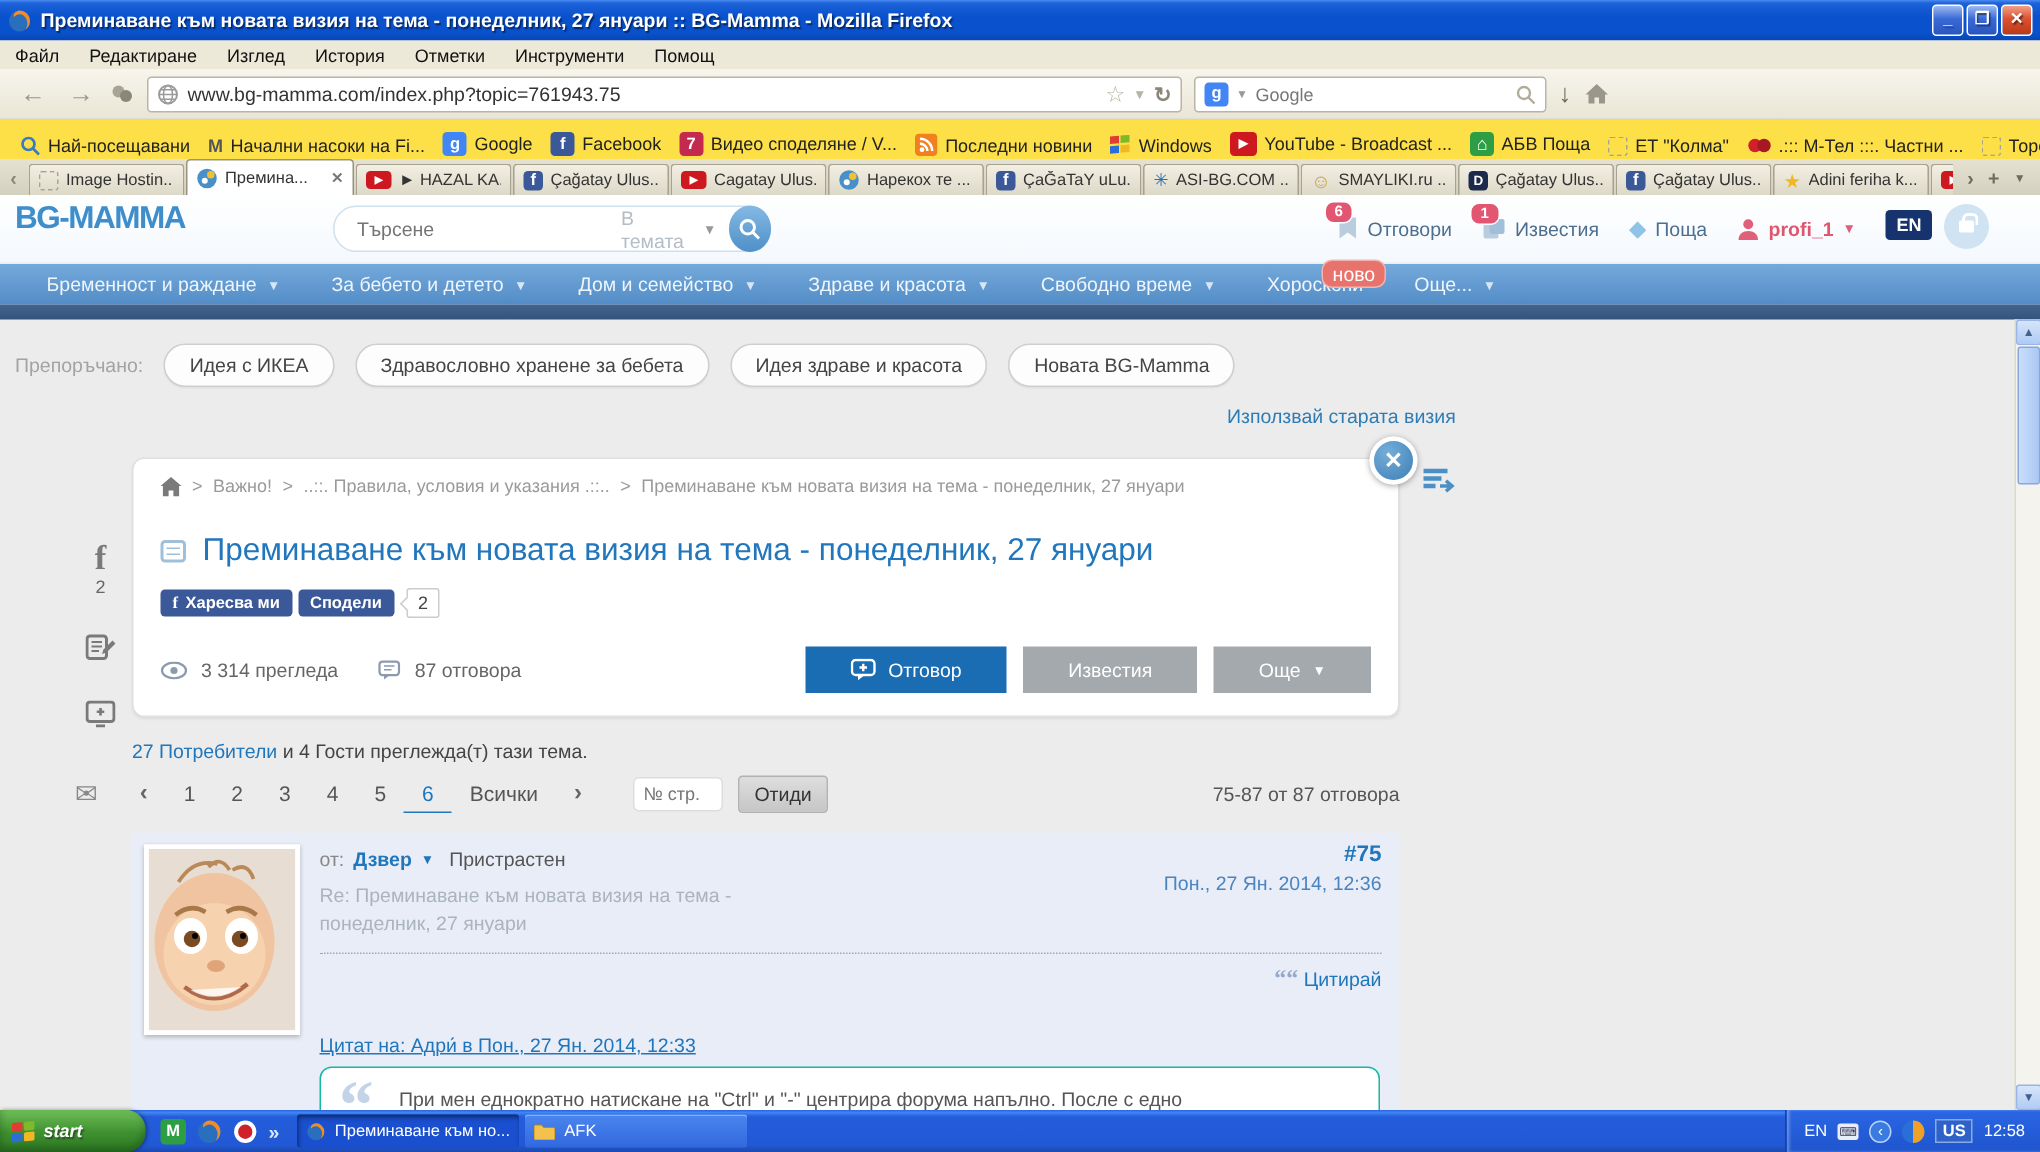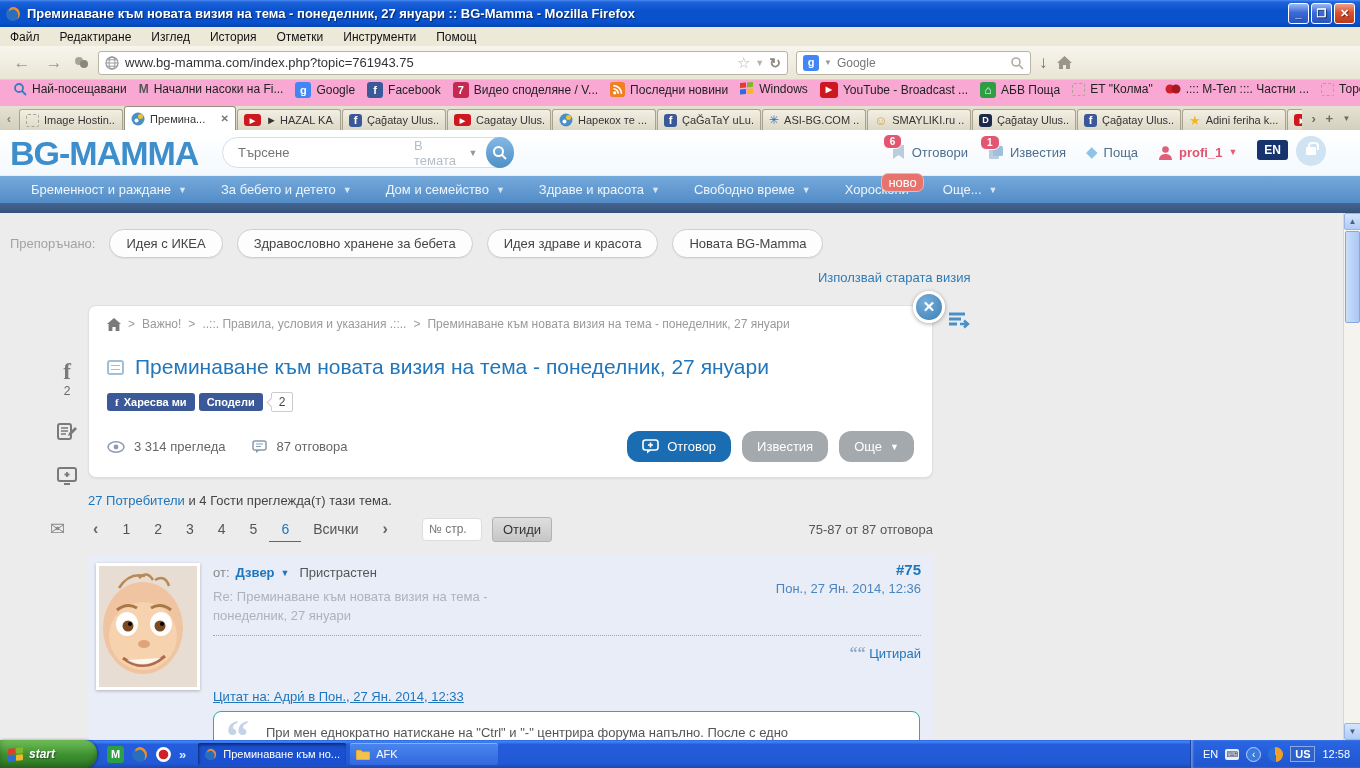--- a/index.html
+++ b/index.html
@@ -27,22 +27,22 @@
   .navarr { color:#9a968a; font-size:17px; font-weight:bold; width:24px; text-align:center; }
   .urlbar { width:690px; height:24px; background:#fff; border:1px solid #b9b4a4; border-radius:3px;
     display:flex; align-items:center; gap:6px; padding:0 6px; color:#444; }
   .urlbar input { border:none; outline:none; flex:1; font:13px "Liberation Sans",sans-serif; color:#333; background:transparent; }
   .url-icons { display:flex; align-items:center; gap:5px; color:#b8b4a4; }
   .searchbar { width:235px; height:24px; background:#fff; border:1px solid #b9b4a4; border-radius:3px;
     display:flex; align-items:center; gap:5px; padding:0 6px; color:#888; }
   .searchbar .label { flex:1; font-size:12px; color:#777; }
   .sq { display:inline-flex; align-items:center; justify-content:center; width:16px; height:16px;
     border-radius:3px; color:#fff; font-size:11px; font-weight:bold; flex:none; line-height:1; }
-  .bookmarksbar { position:absolute; top:80px; left:0; right:0; height:26px; background:#f9a8d4;
-    display:flex; align-items:flex-start; gap:2px; padding:0 8px; font-size:12px; color:#222; }
+  .bookmarksbar { position:absolute; top:80px; left:0; right:0; height:26px; background:#fde047;
+    display:flex; align-items:flex-end; gap:2px; padding:0 8px; font-size:12px; color:#222; }
   .bm { display:flex; align-items:center; gap:5px; padding:2px 5px; white-space:nowrap; }
   .bm-dash { width:13px; height:13px; border:1px dashed #a8a494; border-radius:2px; flex:none; }
 
   
   .tabbar { position:absolute; top:106px; left:0; right:0; height:24px;
     background:linear-gradient(#e6e2d2,#d4d0bf); display:flex; align-items:flex-end; padding-left:19px; }
   .tabscroll { position:absolute; left:0; top:0; width:18px; height:24px; display:flex; align-items:center;
     justify-content:center; color:#8a8678; font-weight:bold; }
   .tab { flex:none; width:104px; height:21px; display:flex; align-items:center; gap:5px; padding:0 6px;
     border:1px solid #a8a390; border-bottom:none; border-radius:3px 3px 0 0;
@@ -50,21 +50,21 @@
   .tab .lbl { white-space:nowrap; overflow:hidden; flex:1; }
   .tab.active { background:#fff; height:24px; width:112px; border-color:#98937f; }
   .tab .x { color:#777; font-size:10px; font-weight:bold; }
   .tabctrl { position:absolute; right:0; top:0; width:58px; height:24px; display:flex; align-items:center;
     justify-content:space-evenly; background:linear-gradient(#e6e2d2,#d4d0bf); color:#6f6b5d; font-weight:bold; }
 
   
   .viewport { position:absolute; top:130px; left:0; right:0; bottom:28px; background:#ececec; overflow:hidden; }
 
   .site-header { height:46px; background:linear-gradient(#ffffff,#f4f9fd); position:relative; border-bottom:1px solid #e8eef4; }
-  .logo { position:absolute; left:10px; top:4px; font-size:34px; font-weight:bold; letter-spacing:-1px; color:#3e8ecb; }
+  .logo { position:absolute; left:10px; top:4px; font-size:21px; font-weight:bold; letter-spacing:-1px; color:#3e8ecb; }
   .sitesearch { position:absolute; left:222px; top:7px; width:292px; height:31px; background:#fff;
     border:1px solid #cfe0ee; border-radius:16px; display:flex; align-items:center; padding-left:15px; }
   .sitesearch input { border:none; outline:none; flex:1; font:13px "Liberation Sans",sans-serif; color:#557; background:transparent; }
   .scope { color:#b4bdc6; font-size:13px; display:flex; align-items:center; gap:6px; margin-right:8px; }
   .s-btn { width:31px; height:31px; margin-right:-1px; border-radius:50%;
     background:linear-gradient(#85b9e4,#4d90c8); display:flex; align-items:center; justify-content:center; }
   .hdr-right { position:absolute; right:72px; top:9px; display:flex; align-items:center; gap:20px; color:#4d6f8f; font-size:13px; }
   .hdr-item { display:flex; align-items:center; gap:6px; position:relative; padding-top:4px; }
   .badge { position:absolute; top:-6px; left:-8px; background:#e25672; color:#fff; font-size:10px; font-weight:bold;
     border-radius:6px; padding:1px 6px; border:1px solid #fff; }
@@ -102,21 +102,21 @@
     box-shadow:0 4px 0 #9fc0d8; }
   .fbrow { display:flex; align-items:center; gap:4px; margin-top:13px; }
   .fbbtn { background:#3b5998; color:#fff; border-radius:3px; font-size:11px; font-weight:bold;
     padding:3px 8px; display:flex; align-items:center; gap:5px; }
   .fbcount { border:1px solid #ccc; border-radius:2px; padding:2px 7px; color:#444; font-size:12px; position:relative; margin-left:4px; }
   .fbcount::before { content:""; position:absolute; left:-4px; top:6px; width:6px; height:6px; background:#fff;
     border-left:1px solid #ccc; border-bottom:1px solid #ccc; transform:rotate(45deg); }
   .stats { display:flex; align-items:center; gap:9px; margin-top:19px; color:#666; }
   .stat2 { margin-left:18px; }
   .btns { margin-left:auto; display:flex; gap:11px; }
-  .btn { border-radius:12px; color:#fff; padding:8px 15px; display:flex; align-items:center; gap:8px; font-size:13px; }
+  .btn { border-radius:0; color:#fff; padding:8px 30px; display:flex; align-items:center; gap:8px; font-size:13px; }
   .btn.blue { background:#1b6db3; }
   .btn.gray { background:#a4a9ad; }
 
   .closecirc { position:absolute; left:913px; top:78px; width:32px; height:32px; border-radius:50%;
     background:radial-gradient(circle at 35% 30%,#74aeda,#3f7fb5); border:3px solid #fff;
     box-shadow:0 1px 4px rgba(0,0,0,.35); color:#fff; font-weight:bold; font-size:15px;
     display:flex; align-items:center; justify-content:center; }
   .jumpicon { position:absolute; left:948px; top:98px; }
 
   .viewers { position:absolute; left:88px; top:280px; color:#444; }

